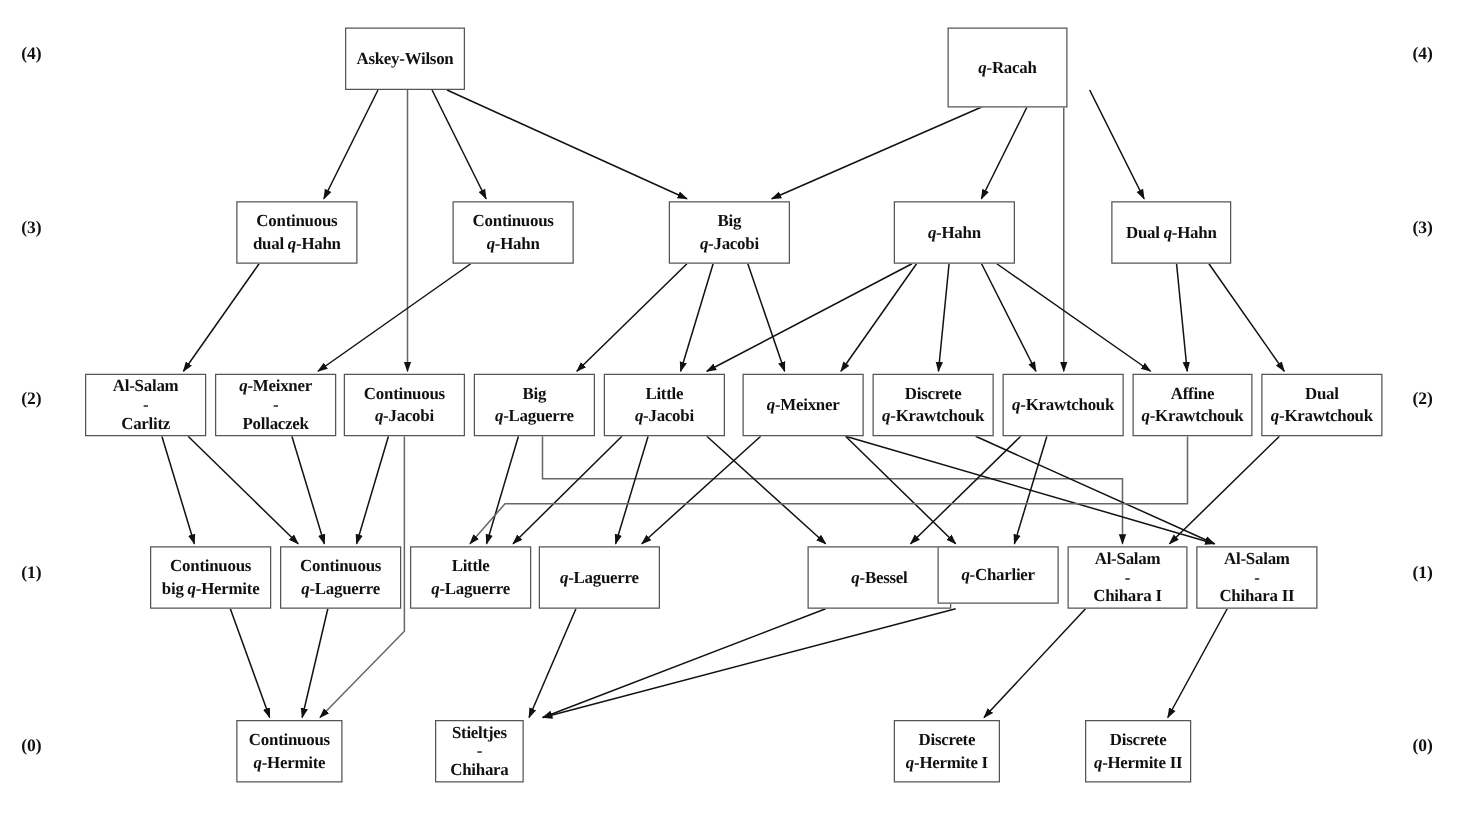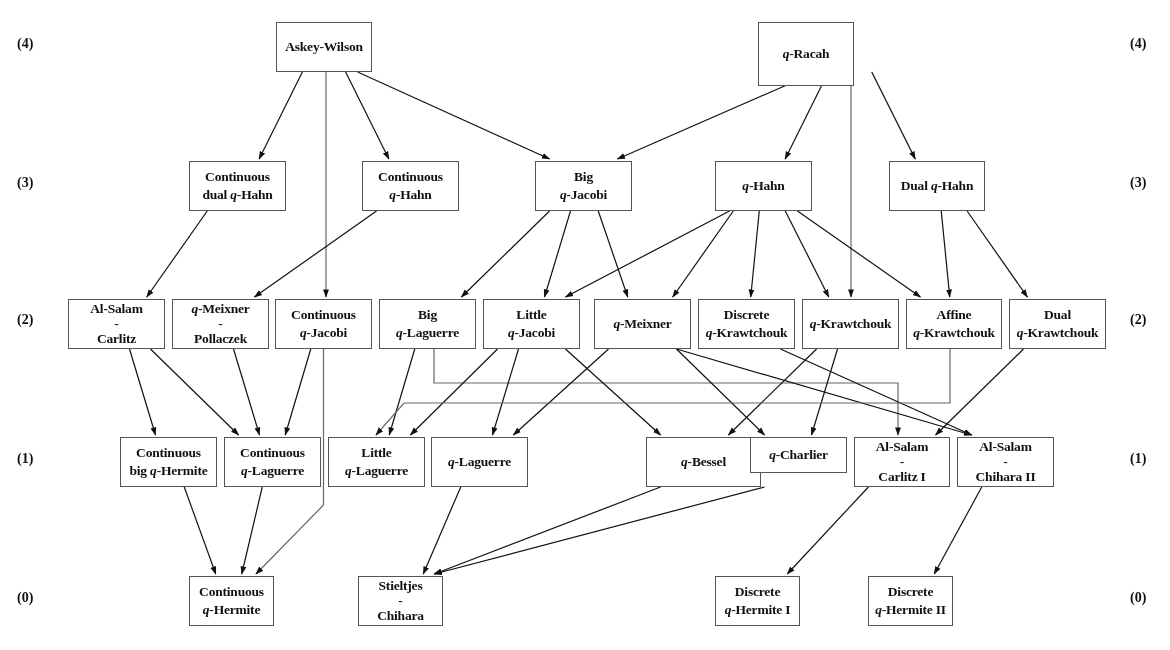--- a/index.html
+++ b/index.html
@@ -161,39 +161,39 @@
 <div class="node" style="left:328px;top:437px;width:97px;height:50px;">
     <div class="line">Little</div>
     <div class="line"><i>q</i>-Laguerre</div>
   </div>
 <div class="node" style="left:431px;top:437px;width:97px;height:50px;">
     <div class="line"><i>q</i>-Laguerre</div>
   </div>
 <div class="node" style="left:646px;top:437px;width:115px;height:50px;">
     <div class="line"><i>q</i>-Bessel</div>
   </div>
-<div class="node" style="left:750px;top:437px;width:97px;height:36px;">
+<div class="node" style="left:750px;top:437px;width:97px;height:46px;">
     <div class="line"><i>q</i>-Charlier</div>
   </div>
 <div class="node" style="left:854px;top:437px;width:96px;height:50px;">
     <div class="line">Al-Salam</div>
     <div class="line dash">-</div>
-    <div class="line">Carlitz I</div>
+    <div class="line">Chihara I</div>
   </div>
 <div class="node" style="left:957px;top:437px;width:97px;height:50px;">
     <div class="line">Al-Salam</div>
     <div class="line dash">-</div>
     <div class="line">Chihara II</div>
   </div>
 
 <div class="node" style="left:189px;top:576px;width:85px;height:50px;">
     <div class="line">Continuous</div>
     <div class="line"><i>q</i>-Hermite</div>
   </div>
-<div class="node" style="left:358px;top:576px;width:85px;height:50px;">
+<div class="node" style="left:348px;top:576px;width:71px;height:50px;">
     <div class="line">Stieltjes</div>
     <div class="line dash">-</div>
     <div class="line">Chihara</div>
   </div>
 <div class="node" style="left:715px;top:576px;width:85px;height:50px;">
     <div class="line">Discrete</div>
     <div class="line"><i>q</i>-Hermite I</div>
   </div>
 <div class="node" style="left:868px;top:576px;width:85px;height:50px;">
     <div class="line">Discrete</div>

